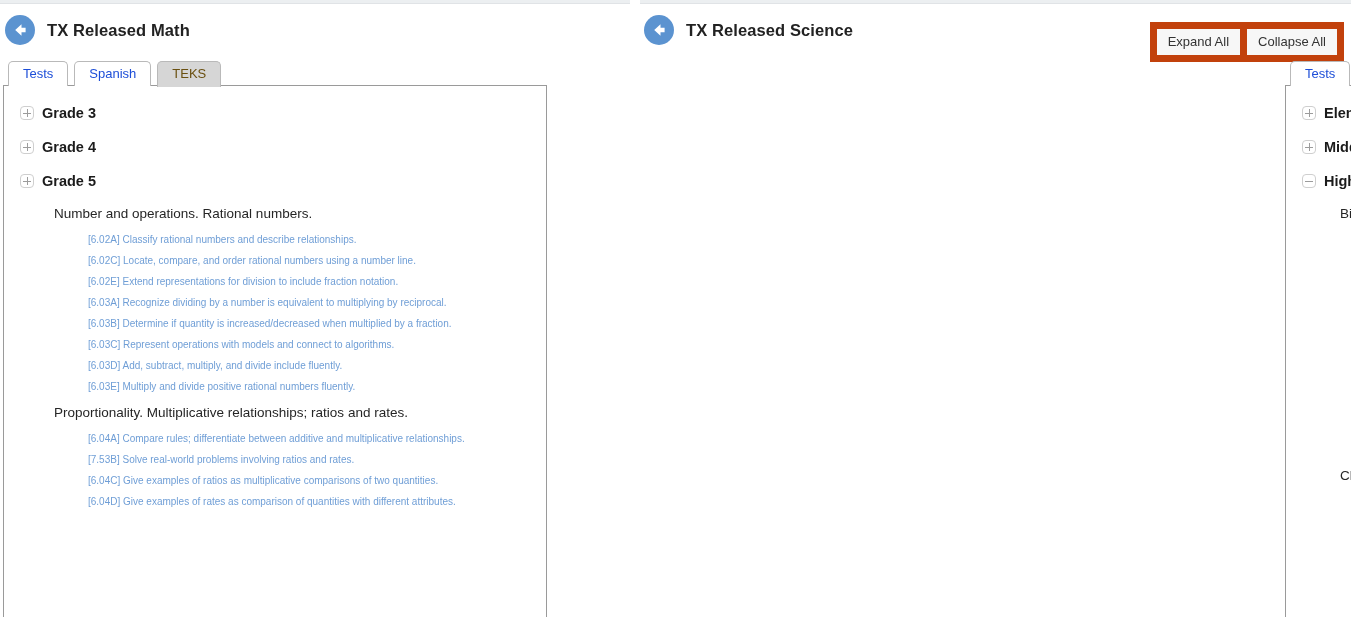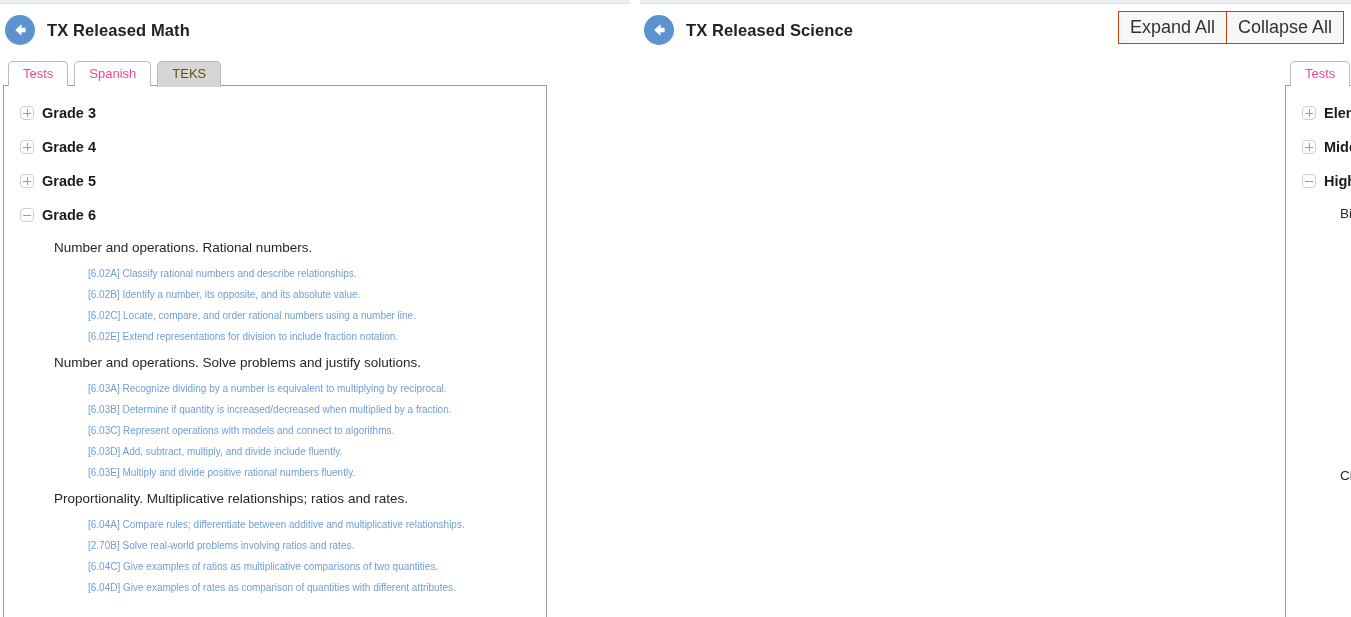--- a/index.html
+++ b/index.html
@@ -39,40 +39,41 @@
   .ptitle {
     margin-left: 12px;
     font-size: 16.5px; font-weight: bold; color: #222; letter-spacing: .1px;
     white-space: nowrap;
   }
   .hdr-actions {
     position: absolute; right: 7px; top: 11px;
     display: flex;
   }
   .hdr-btn {
-    font-size: 18px; color: #333;
+    font-size: 13px; color: #333;
     background: #f7f7f7;
-    border: 1px solid #c2410c;
+    border: 7px solid #c2410c;
     padding: 6px 11px 7px;
     cursor: pointer; white-space: nowrap;
     font-family: "Liberation Sans", sans-serif;
     line-height: 1;
+    margin-top: 11px;
   }
   .hdr-btn + .hdr-btn { border-left: none; }
 
   
   .tabs {
     position: absolute; left: 8px; top: 61px;
     display: flex; align-items: flex-end;
     z-index: 3;
   }
   .panel-right .tabs { left: 650px; }
   .tab {
     font-size: 13px;
-    color: #ec4899;
+    color: #1d4ed8;
     background: #ffffff;
     border: 1px solid #b9b9b9;
     border-bottom: none;
     border-radius: 5px 5px 0 0;
     padding: 4px 14px 4px;
     margin-right: 6px;
     cursor: pointer;
     position: relative;
     line-height: 1.25;
     white-space: nowrap;
@@ -169,38 +170,32 @@
               <span class="node-label">Grade 3</span>
             </div>
             <div class="node-top">
               <span class="toggle plus"></span>
               <span class="node-label">Grade 4</span>
             </div>
             <div class="node-top">
               <span class="toggle plus"></span>
               <span class="node-label">Grade 5</span>
             </div>
-            <div class="node-top">
-              <span class="toggle"></span>
-              <span class="node-label">Grade 6</span>
-            </div>
             <div class="group-label">Number and operations. Rational numbers.</div>
             <div class="leaf">[6.02A] Classify rational numbers and describe relationships.</div>
-            <div class="leaf">[6.02B] Identify a number, its opposite, and its absolute value.</div>
             <div class="leaf">[6.02C] Locate, compare, and order rational numbers using a number line.</div>
             <div class="leaf">[6.02E] Extend representations for division to include fraction notation.</div>
-            <div class="group-label">Number and operations. Solve problems and justify solutions.</div>
             <div class="leaf">[6.03A] Recognize dividing by a number is equivalent to multiplying by reciprocal.</div>
             <div class="leaf">[6.03B] Determine if quantity is increased/decreased when multiplied by a fraction.</div>
             <div class="leaf">[6.03C] Represent operations with models and connect to algorithms.</div>
             <div class="leaf">[6.03D] Add, subtract, multiply, and divide include fluently.</div>
             <div class="leaf">[6.03E] Multiply and divide positive rational numbers fluently.</div>
             <div class="group-label">Proportionality. Multiplicative relationships; ratios and rates.</div>
             <div class="leaf">[6.04A] Compare rules; differentiate between additive and multiplicative relationships.</div>
-            <div class="leaf">[2.70B] Solve real-world problems involving ratios and rates.</div>
+            <div class="leaf">[7.53B] Solve real-world problems involving ratios and rates.</div>
             <div class="leaf">[6.04C] Give examples of ratios as multiplicative comparisons of two quantities.</div>
             <div class="leaf">[6.04D] Give examples of rates as comparison of quantities with different attributes.</div>
           </div>
         </div>
       </div>
       <div class="panel panel-right">
         <div class="topstrip"></div>
         <div class="pheader">
           <div class="back-btn">
             <svg width="18" height="18" viewBox="0 0 18 18" aria-hidden="true">

